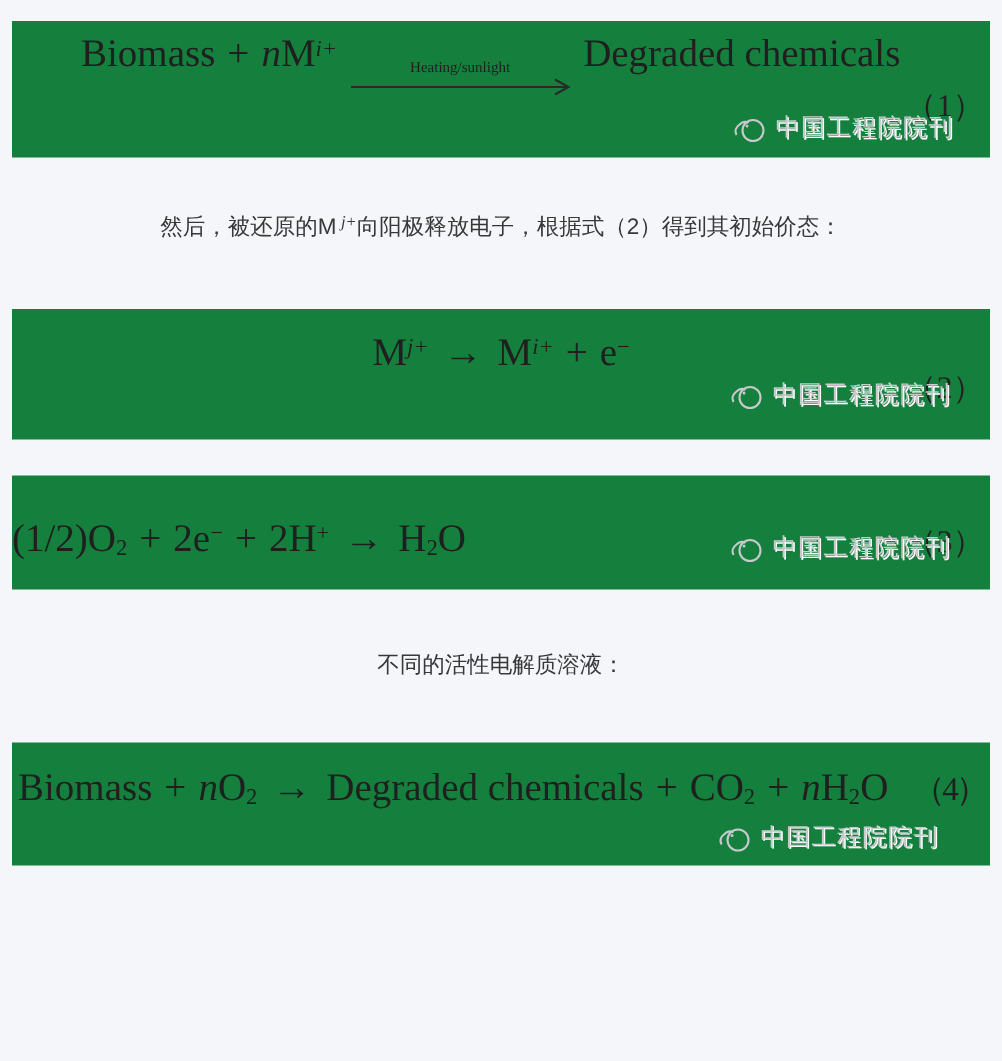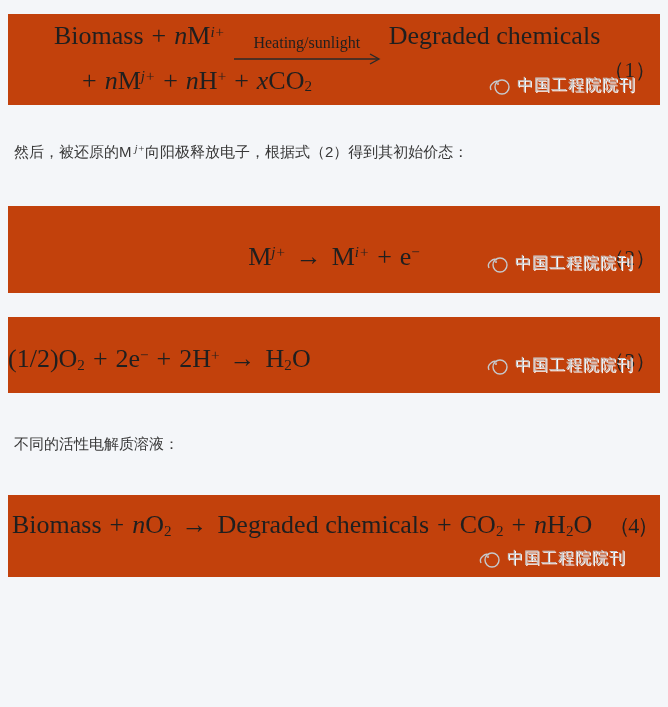--- a/index.html
+++ b/index.html
@@ -10,25 +10,25 @@
     background: #f4f6f9;
     overflow: hidden;
     font-family: "Liberation Sans", sans-serif;
   }
   .page { position: relative; width: 668px; height: 707px; }
 
   
   .eqbox {
     position: relative;
     margin: 0 8px;
-    background: #c2410c;
+    background: #15803d;
     box-sizing: border-box;
   }
   #box1 { margin-top: 14px; height: 91px; padding: 7px 0 0 46px; }
-  #box2 { margin-top: 43px; height: 87px; display: flex; justify-content: center; align-items: center; padding-top: 14px; }
+  #box2 { margin-top: 43px; height: 87px; display: flex; justify-content: center; padding-top: 14px; }
   #box3 { margin-top: 24px; height: 76px; display: flex; justify-content: flex-start; align-items: center; padding-top: 8px; }
   #box4 { margin-top: 41px; height: 82px; padding: 15px 0 0 4px; white-space: nowrap; }
 
   
   .eq {
     font-family: "Liberation Serif", "DejaVu Serif", serif;
     font-size: 26px;
     color: #1f1f1f;
     white-space: nowrap;
   }
@@ -41,21 +41,21 @@
   #box1 .l2 { padding-left: 20px; margin-top: 1px; }
 
   
   .rxn {
     display: inline-flex;
     flex-direction: column;
     align-items: center;
     vertical-align: -4px;
     margin: 0 8px;
   }
-  .rxn-label { font-size: 16px; line-height: 1.1; color: #1f1f1f; }
+  .rxn-label { font-size: 10px; line-height: 1.1; color: #1f1f1f; }
   .rxn-arrow { display: block; margin-top: 1px; }
 
   
   .eqnum {
     position: absolute;
     font-family: "Liberation Serif", "DejaVu Serif", serif;
     font-size: 21px;
     color: #212121;
     white-space: nowrap;
   }
@@ -85,20 +85,21 @@
   #box2 .wm { right: 26px; top: 47px; }
   #box3 .wm { right: 26px; top: 38px; }
   #box4 .wm { right: 34px; bottom: 8px; }
 
   
   .cn {
     color: #383838;
     font-size: 15px;
     line-height: 27px;
     margin: 0 14px;
+    text-align: center;
   }
   #text1 { margin-top: 37px; line-height: 20px; }
   #text1 .sup-cn {
     font-family: "Liberation Serif", "DejaVu Serif", serif;
     font-style: italic;
     font-size: 11px;
     position: relative;
     top: -5px;
     margin-left: 3px;
   }
@@ -111,21 +112,20 @@
 <div class="page">
 
   <div class="eqbox" id="box1">
     <div class="eq l1"><span>Biomass</span><span class="op">+</span><span class="var">n</span><span>M</span><span class="sup itl">i+</span><span class="rxn">
           <span class="rxn-label">Heating/sunlight</span>
           <svg class="rxn-arrow" width="148" height="12" viewBox="0 0 148 12">
             <line x1="1" y1="6" x2="145" y2="6" stroke="#2a2a2a" stroke-width="1.4"></line>
             <polyline points="137,1 146,6 137,11" fill="none" stroke="#2a2a2a" stroke-width="1.4"></polyline>
           </svg>
         </span><span>Degraded chemicals</span></div>
-    <div class="eq l2"><span class="op">+</span><span class="var">n</span><span>M</span><span class="sup itl">j+</span><span class="op">+</span><span class="var">n</span><span>H</span><span class="sup">+</span><span class="op">+</span><span class="var">x</span><span>CO</span><span class="sub">2</span></div>
     <span class="eqnum">（1）</span>
     <span class="wm">
         <svg width="24" height="20" viewBox="0 0 24 20">
           <circle cx="14" cy="11" r="7" fill="none" stroke="#c6c9cd" stroke-width="1.4"></circle>
           <path d="M3 14 Q1 10 5 7 Q8 4 11 6" fill="none" stroke="#c6c9cd" stroke-width="1.4"></path>
           <circle cx="10" cy="8" r="1" fill="#c6c9cd"></circle>
         </svg>
         <span>中国工程院院刊</span>
       </span>
   </div>

